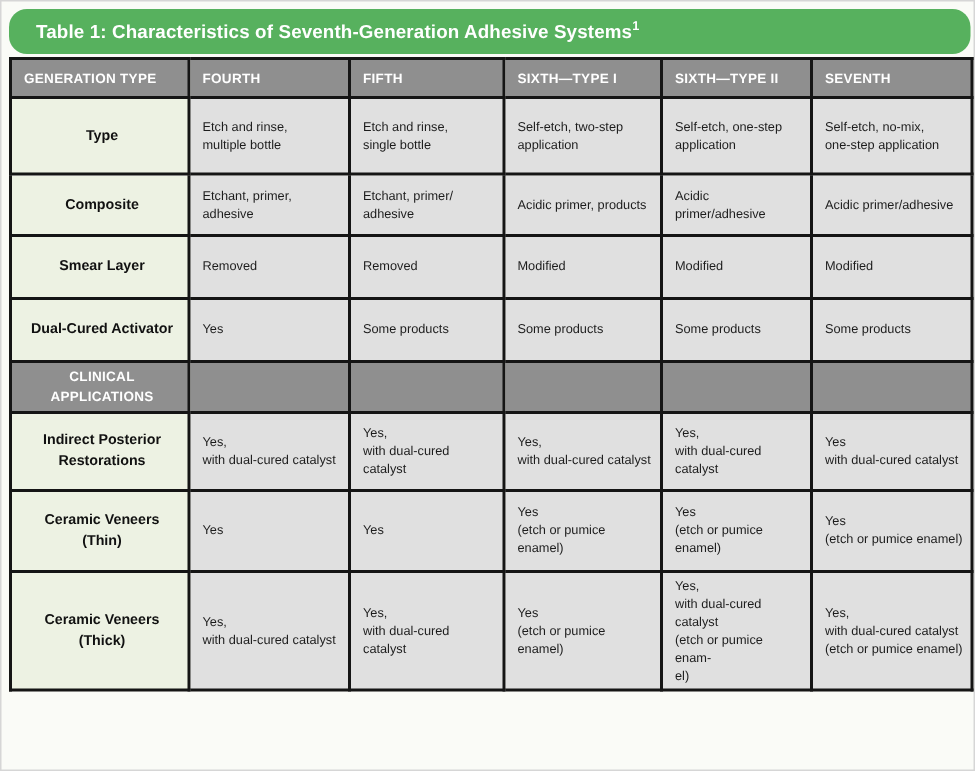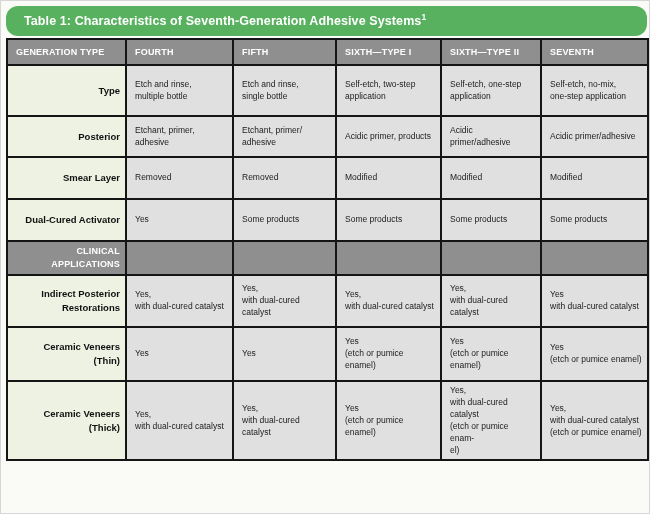--- a/index.html
+++ b/index.html
@@ -50,21 +50,21 @@
     font-weight:bold;
     text-align:left;
     letter-spacing:0.2px;
     height:26px;
   }
   tbody th{
     background:#edf2e3;
     color:#111111;
     font-size:9.5px;
     font-weight:bold;
-    text-align:right;
+    text-align:center;
     line-height:1.45;
   }
   tbody td{
     background:#e0e0e0;
     color:#1c1c1c;
     font-size:8.5px;
     font-weight:normal;
     line-height:1.4;
   }
   tr.section td, tr.section th{
@@ -121,21 +121,21 @@
           <td>Etch and rinse,
 single bottle</td>
           <td>Self-etch, two-step
 application</td>
           <td>Self-etch, one-step
 application</td>
           <td>Self-etch, no-mix,
 one-step application</td>
         </tr>
         <tr>
-          <th>Posterior</th>
+          <th>Composite</th>
           <td>Etchant, primer,
 adhesive</td>
           <td>Etchant, primer/
 adhesive</td>
           <td>Acidic primer, products</td>
           <td>Acidic primer/adhesive</td>
           <td>Acidic primer/adhesive</td>
         </tr>
         <tr>
           <th>Smear Layer</th>

